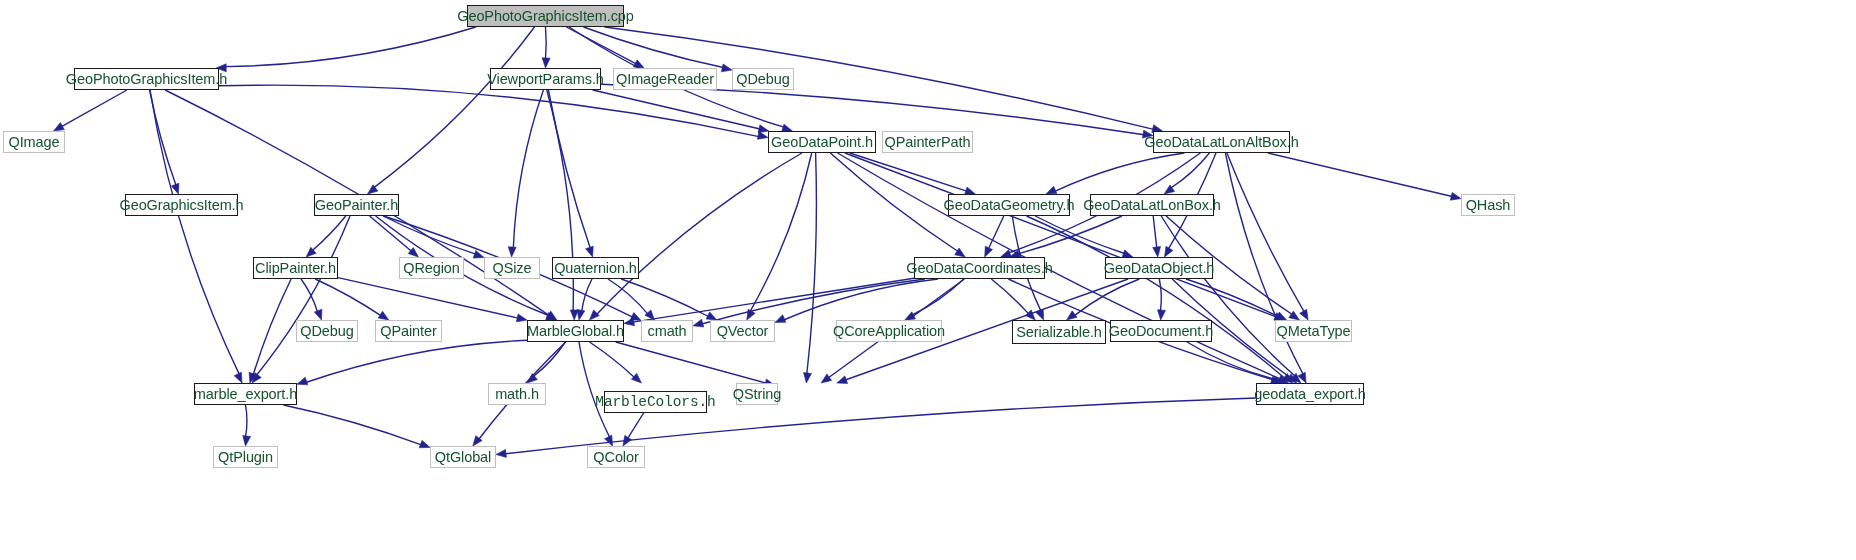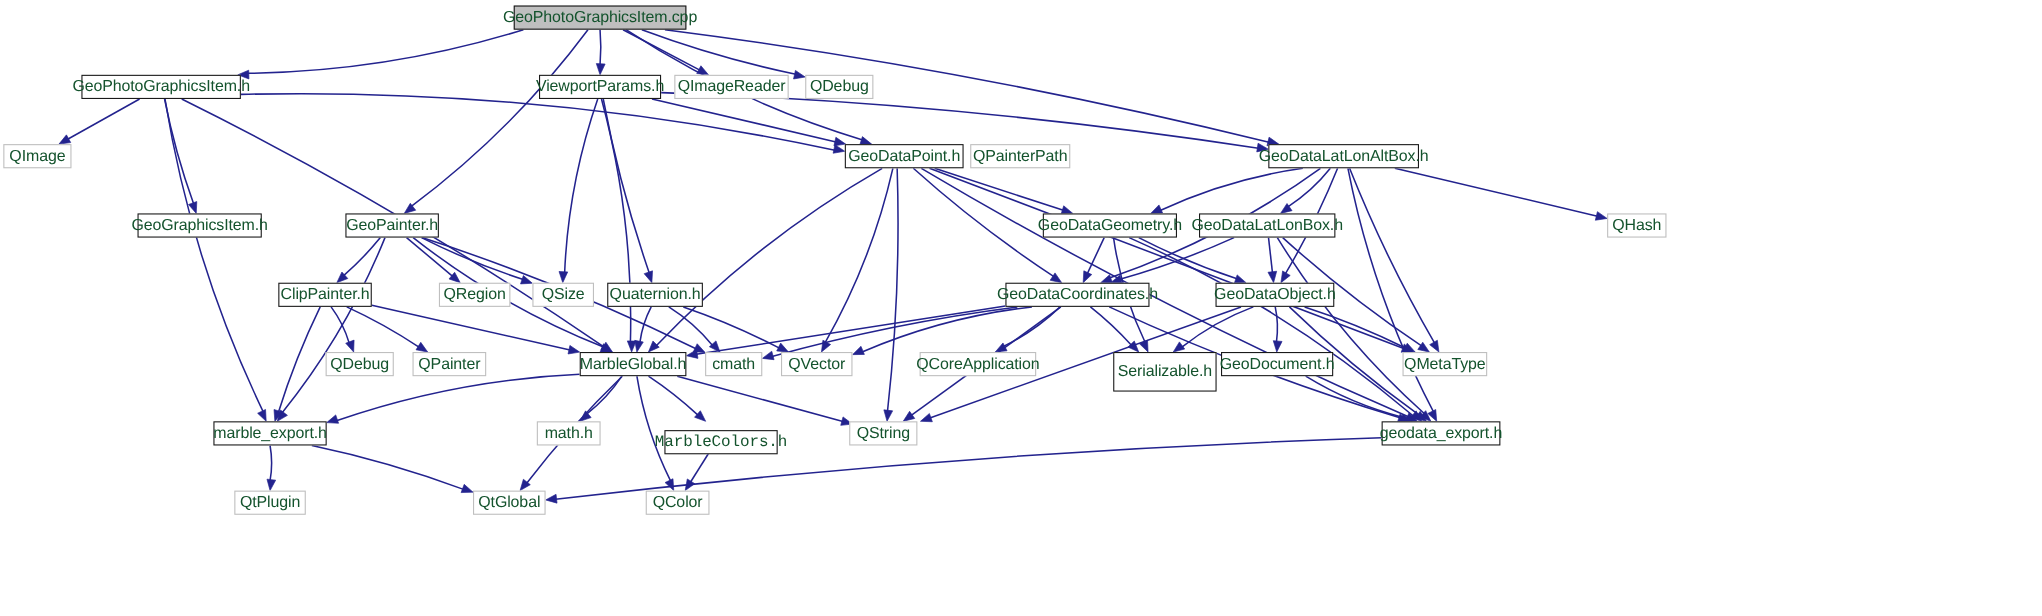--- a/index.html
+++ b/index.html
@@ -287,39 +287,39 @@
       </div>
       <div class="node external" style="left: 641px; top: 320px; width: 52px; height: 22px;">
         <span class="node-label">cmath</span>
       </div>
       <div class="node external" style="left: 710px; top: 320px; width: 65px; height: 22px;">
         <span class="node-label">QVector</span>
       </div>
       <div class="node external" style="left: 836px; top: 320px; width: 106px; height: 22px;">
         <span class="node-label">QCoreApplication</span>
       </div>
-      <div class="node internal" style="left: 1012px; top: 320px; width: 94px; height: 36px;">
+      <div class="node internal" style="left: 1012px; top: 320px; width: 94px; height: 24px;">
         <span class="node-label">Serializable.h</span>
       </div>
       <div class="node internal" style="left: 1110px; top: 320px; width: 102px; height: 22px;">
         <span class="node-label">GeoDocument.h</span>
       </div>
       <div class="node external" style="left: 1275px; top: 320px; width: 77px; height: 22px;">
         <span class="node-label">QMetaType</span>
       </div>
       <div class="node internal" style="left: 194px; top: 383px; width: 103px; height: 22px;">
         <span class="node-label">marble_export.h</span>
       </div>
       <div class="node external" style="left: 488px; top: 383px; width: 58px; height: 22px;">
         <span class="node-label">math.h</span>
       </div>
       <div class="node internal" style="left: 604px; top: 391px; width: 103px; height: 22px; font-family: Liberation Mono, monospace;">
         <span class="node-label">MarbleColors.h</span>
       </div>
-      <div class="node external" style="left: 772px; top: 383px; width: 62px; height: 22px;">
+      <div class="node external" style="left: 736px; top: 383px; width: 42px; height: 22px;">
         <span class="node-label">QString</span>
       </div>
       <div class="node internal" style="left: 1256px; top: 383px; width: 108px; height: 22px;">
         <span class="node-label">geodata_export.h</span>
       </div>
       <div class="node external" style="left: 213px; top: 446px; width: 65px; height: 22px;">
         <span class="node-label">QtPlugin</span>
       </div>
       <div class="node external" style="left: 430px; top: 446px; width: 66px; height: 22px;">
         <span class="node-label">QtGlobal</span>

